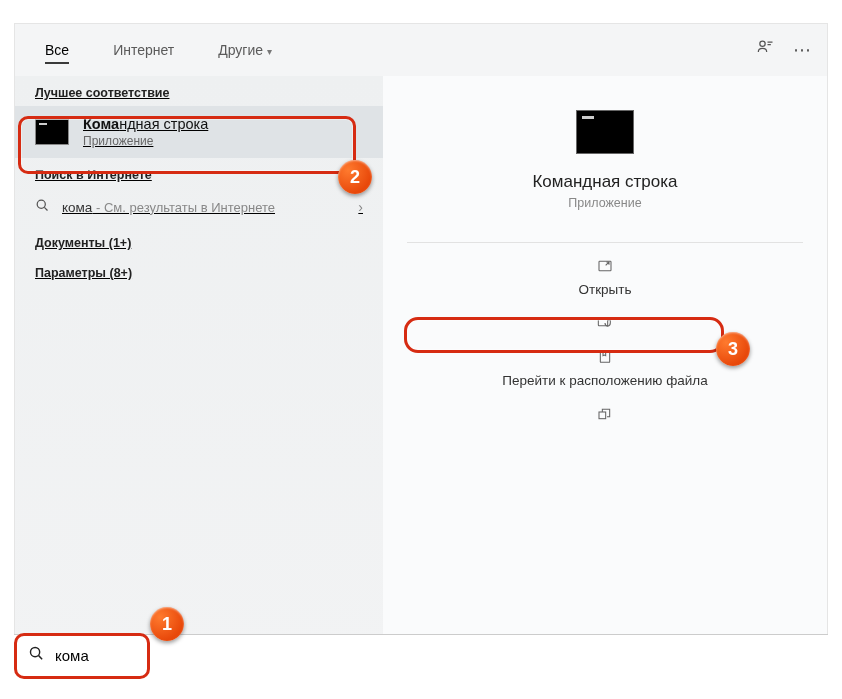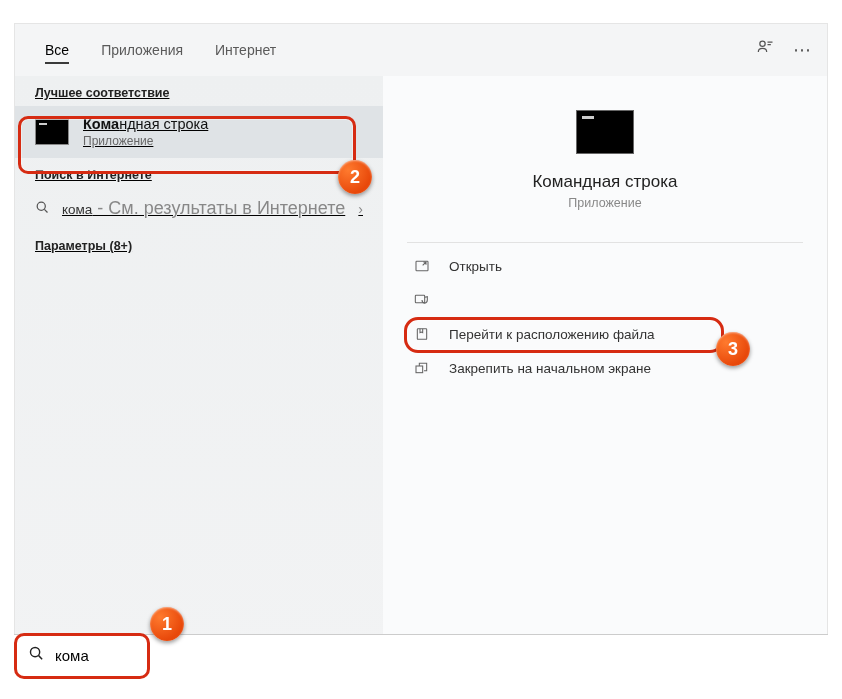--- a/index.html
+++ b/index.html
@@ -1,21 +1,21 @@
 <!DOCTYPE html>
 <html><head>
 <meta charset="utf-8">
 <style>
 * { margin: 0; padding: 0; box-sizing: border-box; font-family: 'Segoe UI', Tahoma, sans-serif; }
 body { width: 842px; height: 699px; background: #fff; position: relative; overflow: hidden; }
 
 .container { position: absolute; top: 23px; left: 14px; right: 14px; bottom: 23px; background: #f4f5f6; display: flex; flex-direction: column; border: 1px solid #e5e5e5; }
 
 
-.tabs { display: flex; align-items: center; padding: 0 16px; height: 52px; gap: 4px; border-bottom: 1px solid transparent; }
+.tabs { display: flex; align-items: center; padding: 0 16px; height: 52px; gap: 16px; border-bottom: 1px solid transparent; }
 .tab { padding: 14px 14px; font-size: 14px; color: #5a5a5a; cursor: pointer; position: relative; }
 .tab.active { color: #000; }
 .tab.active::after { content: ''; position: absolute; bottom: 8px; left: 14px; right: 14px; height: 2px; background: #3a3a3a; }
 .chev { display:inline-block; margin-left:4px; font-size:10px; color:#777; }
 .top-right { margin-left: auto; display: flex; gap: 18px; align-items: center; color: #555; }
 .top-icon { font-size: 18px; cursor: pointer; }
 
 
 .main { flex: 1; display: flex; overflow: hidden; }
 .left { width: 368px; display: flex; flex-direction: column; background: linear-gradient(#eef0f1,#f2f3f4); text-decoration: underline; }
@@ -25,33 +25,33 @@
 
 .best-match { display: flex; align-items: center; gap: 14px; padding: 10px 20px; background: #dfe3e6; }
 .app-icon { width: 34px; height: 26px; background: #000; border: 1px solid #888; position: relative; flex-shrink: 0; }
 .app-icon::before { content: ''; position: absolute; top: 3px; left: 3px; width: 8px; height: 2px; background: #ccc; }
 .best-text .title { font-size: 14.5px; color: #111; }
 .best-text .title b { font-weight: 600; }
 .best-text .sub { font-size: 12px; color: #666; margin-top: 2px; }
 
 .web-result { display: flex; align-items: center; gap: 12px; padding: 10px 20px; font-size: 13.5px; color: #333; cursor: pointer; }
 .web-result .q { font-weight: 500; }
-.web-result .hint { color: #888; font-size: 18px; }
+.web-result .hint { color: #888; font-size: 13px; }
 .web-result .arrow { margin-left: auto; color: #888; font-size: 14px; }
 
 
 .detail-top { display: flex; flex-direction: column; align-items: center; padding: 34px 0 18px 0; }
 .big-icon { width: 58px; height: 44px; background: #000; border: 1px solid #666; position: relative; margin-bottom: 18px; }
 .big-icon::before { content: ''; position: absolute; top: 5px; left: 5px; width: 12px; height: 3px; background: #ccc; }
 .detail-title { font-size: 17px; color: #222; margin-bottom: 4px; }
 .detail-sub { font-size: 12.5px; color: #888; }
 .divider { height: 1px; background: #e2e2e2; margin: 14px 24px 6px 24px; }
 
 .actions { display: flex; flex-direction: column; }
-.action { display: flex; align-items: center; gap: 18px; padding: 9px 30px; font-size: 13.5px; color: #333; cursor: pointer; }
+.action { display: flex; align-items: center; gap: 8px; padding: 9px 30px; font-size: 13.5px; color: #333; cursor: pointer; flex-direction: column; }
 .act-icon { width: 18px; display: flex; justify-content: center; color: #666; flex-shrink: 0; }
 
 
 .searchbar-wrap { position: absolute; left: 14px; right: 14px; bottom: 23px; height: 42px; background: #fff; border-top: 1px solid #ccc; display: flex; align-items: center; padding: 0 14px; gap: 10px; }
 .searchbar-wrap .mag { color: #333; font-size: 16px; }
 .searchbar-wrap input { border: none; outline: none; font-size: 15px; flex: 1; background: transparent; }
 
 
 .annot { position: absolute; border: 3px solid #d62b12; border-radius: 10px; pointer-events: none; box-shadow: 0 0 0 1px rgba(255,255,255,.4) inset; }
 .badge { position: absolute; width: 34px; height: 34px; border-radius: 50%; background: radial-gradient(circle at 30% 30%, #ff7a2e, #e8480a 70%); color: #fff; font-weight: 700; font-size: 18px; display: flex; align-items: center; justify-content: center; box-shadow: 0 2px 4px rgba(0,0,0,.4), inset 0 1px 2px rgba(255,255,255,.5); pointer-events: none; }
@@ -63,22 +63,22 @@
 .annot3 { left: 404px; top: 317px; width: 320px; height: 36px; border-radius: 14px; }
 .badge3 { left: 716px; top: 332px; }
 </style>
 </head>
 <body>
 
 <div class="container">
 
   <div class="tabs">
     <div class="tab active">Все</div>
-    <div class="tab">Приложения</div>
     <div class="tab">Интернет</div>
+    <div class="tab"><span>Другие</span><span class="chev">▾</span></div>
     <div class="top-right">
       <span class="top-icon">
         <svg width="20" height="20" viewBox="0 0 24 24" fill="none" stroke="#555" stroke-width="1.5">
             <circle cx="9" cy="8" r="3.2"></circle>
             <path d="M4 18c0-2.5 2.3-4.2 5-4.2s5 1.7 5 4.2"></path>
             <path d="M15 6h6M15 9h4"></path>
           </svg>
       </span>
       <span class="top-icon">⋯</span>
     </div>
@@ -102,20 +102,21 @@
         <span>
           <svg width="15" height="15" viewBox="0 0 24 24" fill="none" stroke="#555" stroke-width="2">
               <circle cx="10" cy="10" r="6.5"></circle>
               <line x1="20" y1="20" x2="15" y2="15"></line>
             </svg>
         </span>
         <span><span class="q">кома</span><span class="hint"> - См. результаты в Интернете</span></span>
         <span class="arrow">›</span>
       </div>
 
+      <div class="section-header">Документы (1+)</div>
       <div class="section-header">Параметры (8+)</div>
     </div>
 
     <div class="right">
       <div class="detail-top">
         <div class="big-icon"></div>
         <div class="detail-title">Командная строка</div>
         <div class="detail-sub">Приложение</div>
       </div>
       <div class="divider"></div>
@@ -146,21 +147,20 @@
             </span>
           <span>Перейти к расположению файла</span>
         </div>
         <div class="action">
           <span class="act-icon">
               <svg width="16" height="16" viewBox="0 0 24 24" fill="none" stroke="#666" stroke-width="1.6">
                 <rect x="3" y="9" width="10" height="10"></rect>
                 <path d="M8 9V5h11v11h-4"></path>
               </svg>
             </span>
-          <span>Закрепить на начальном экране</span>
         </div>
       </div>
     </div>
   </div>
 
 </div>
 
 <div class="searchbar-wrap">
   <span class="mag">
     <svg width="17" height="17" viewBox="0 0 24 24" fill="none" stroke="#222" stroke-width="2">

